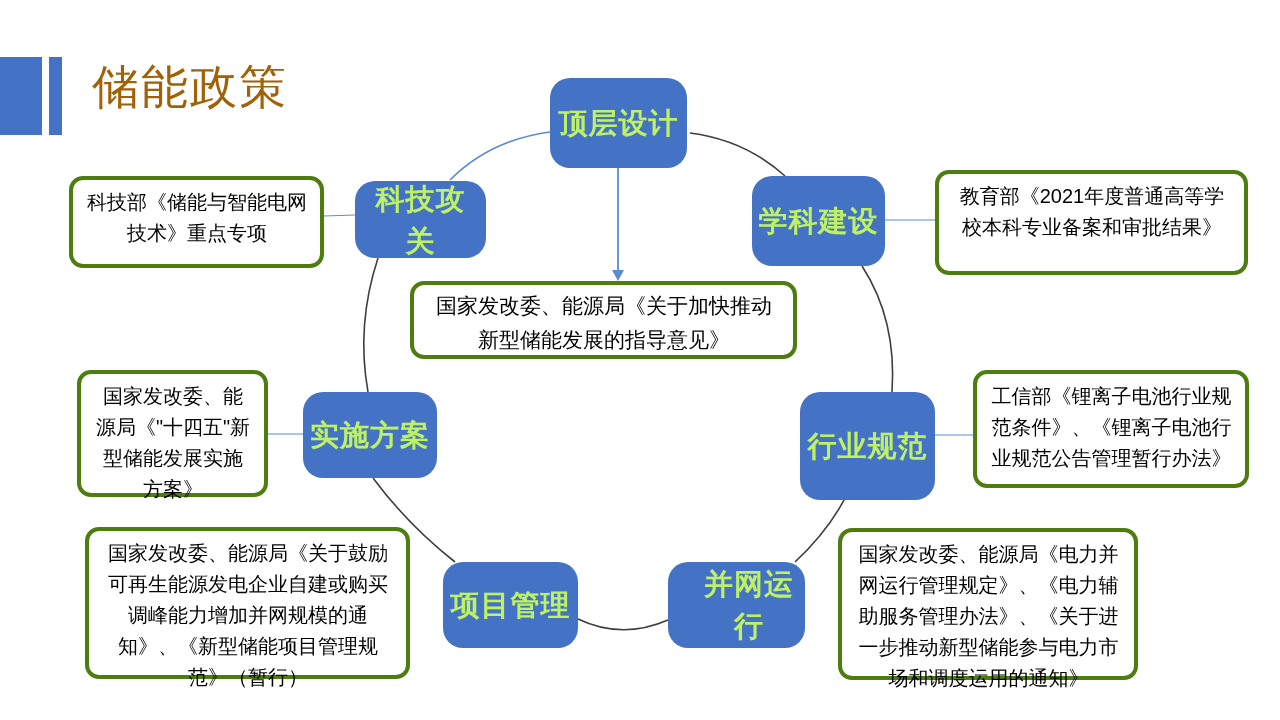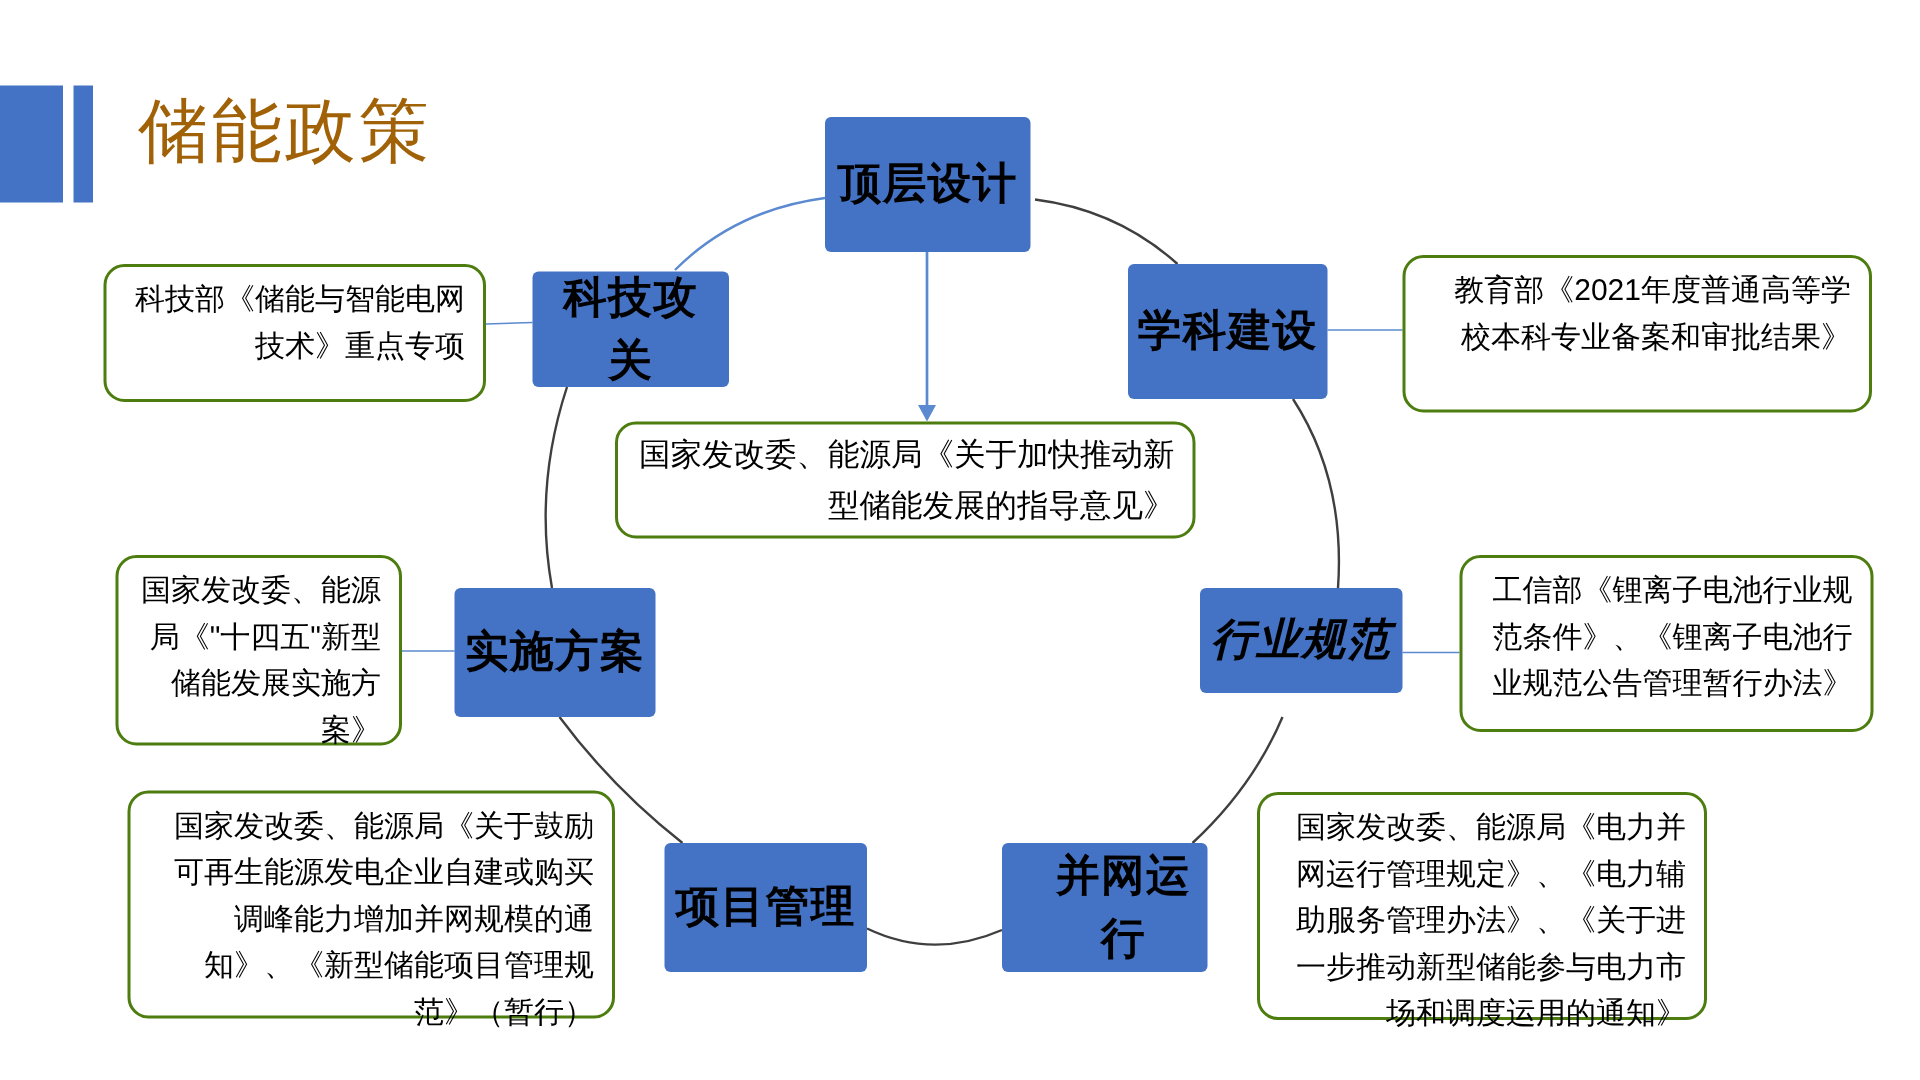--- a/index.html
+++ b/index.html
@@ -44,54 +44,54 @@
     left: 0;
     top: 0;
     width: 1280px;
     height: 720px;
   }
 
   
   .node {
     position: absolute;
     background: #4472C4;
-    border-radius: 4px;
-    color: #000000;
+    border-radius: 20px;
+    color: #bef264;
     font-size: 29px;
     line-height: 42px;
     font-weight: 700;
     display: flex;
     align-items: center;
     justify-content: center;
     text-align: center;
     box-sizing: border-box;
     padding: 2px 6px;
     letter-spacing: 1px;
   }
 
   #node-top        { left: 550px; top: 78px;  width: 137px; height: 90px; }
   #node-xueke      { left: 752px; top: 176px; width: 133px; height: 90px; }
-  #node-hangye     { left: 800px; top: 392px; width: 135px; height: 70px; font-style: italic; }
+  #node-hangye     { left: 800px; top: 392px; width: 135px; height: 108px; }
   #node-bingwang   { left: 668px; top: 562px; width: 137px; height: 86px; padding-left: 31px; }
   #node-xiangmu    { left: 443px; top: 562px; width: 135px; height: 86px; }
   #node-shishi     { left: 303px; top: 392px; width: 134px; height: 86px; }
   #node-keji       { left: 355px; top: 181px; width: 131px; height: 77px; }
 
   
   .callout {
     position: absolute;
     background: #ffffff;
-    border: 2px solid #4d7c0f;
+    border: 4px solid #4d7c0f;
     border-radius: 14px;
     box-sizing: border-box;
     color: #000000;
     font-size: 20px;
     line-height: 31px;
     padding: 7px 12px 7px 13px;
-    text-align: right;
+    text-align: center;
     letter-spacing: 0px;
   }
 
   #callout-keji     { left: 69px;  top: 176px; width: 255px;  height: 92px; }
   #callout-xueke    { left: 935px; top: 170px; width: 313px;  height: 105px; }
   #callout-center   { left: 410px; top: 281px; width: 387px;  height: 78px;
                       font-size: 21px; line-height: 34px; padding-top: 4px; }
   #callout-shishi   { left: 77px;  top: 370px; width: 191px;  height: 127px; }
   #callout-hangye   { left: 973px; top: 370px; width: 276px;  height: 118px; }
   #callout-xiangmu  { left: 85px;  top: 527px; width: 325px;  height: 152px; }

